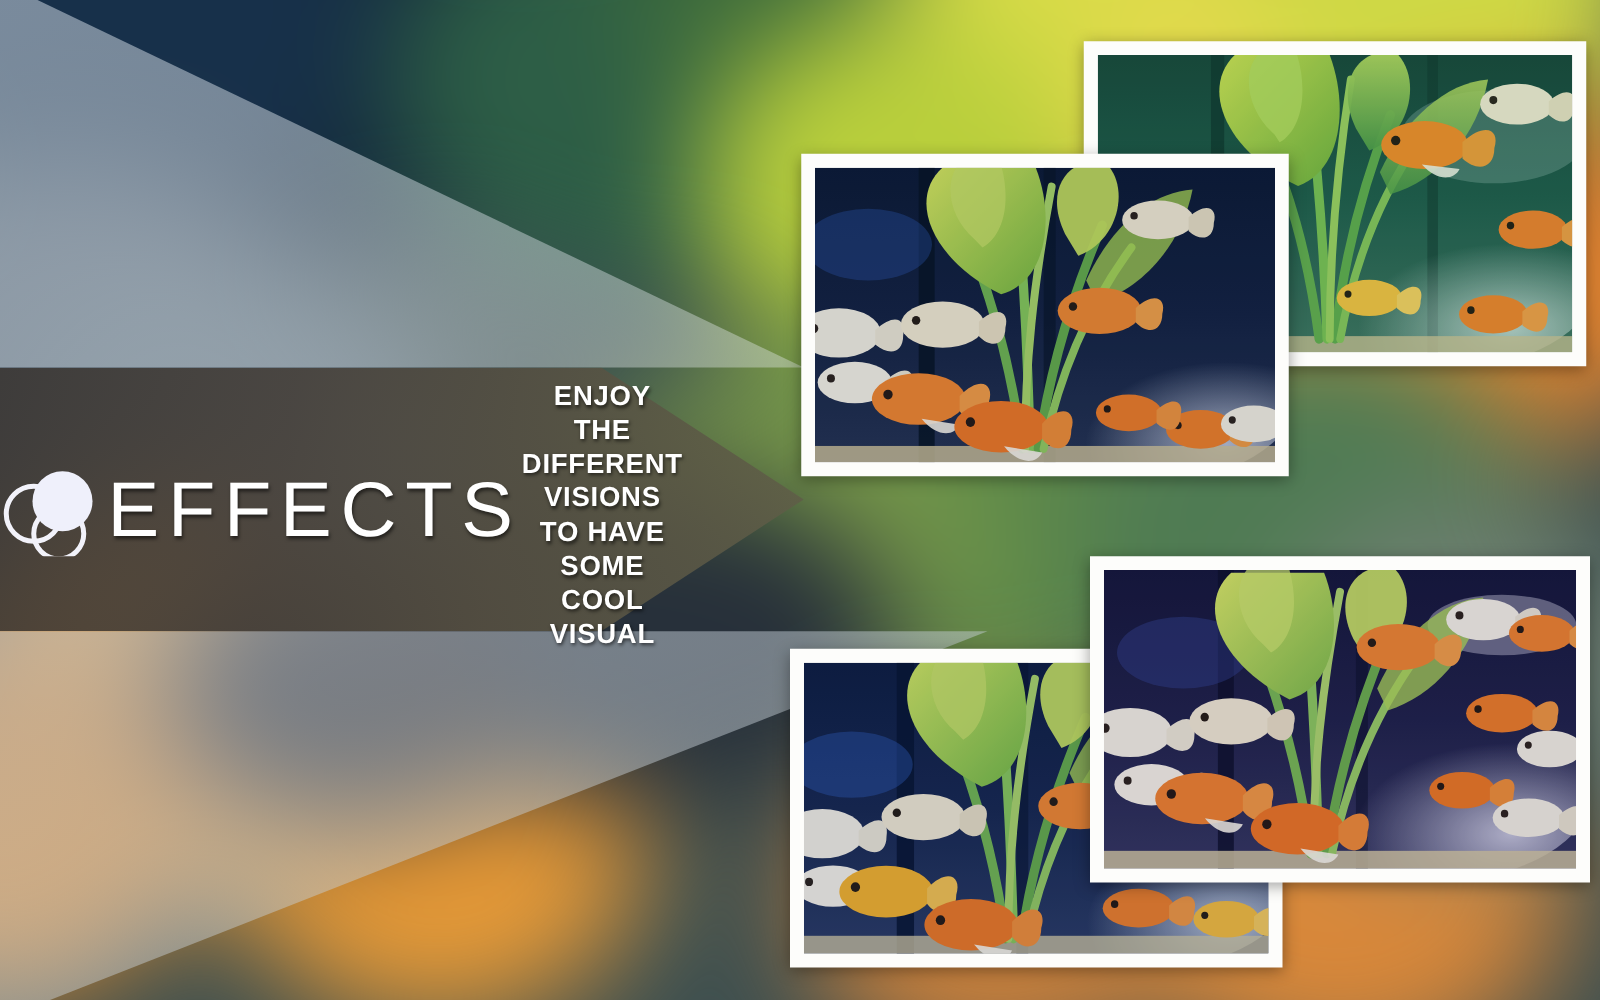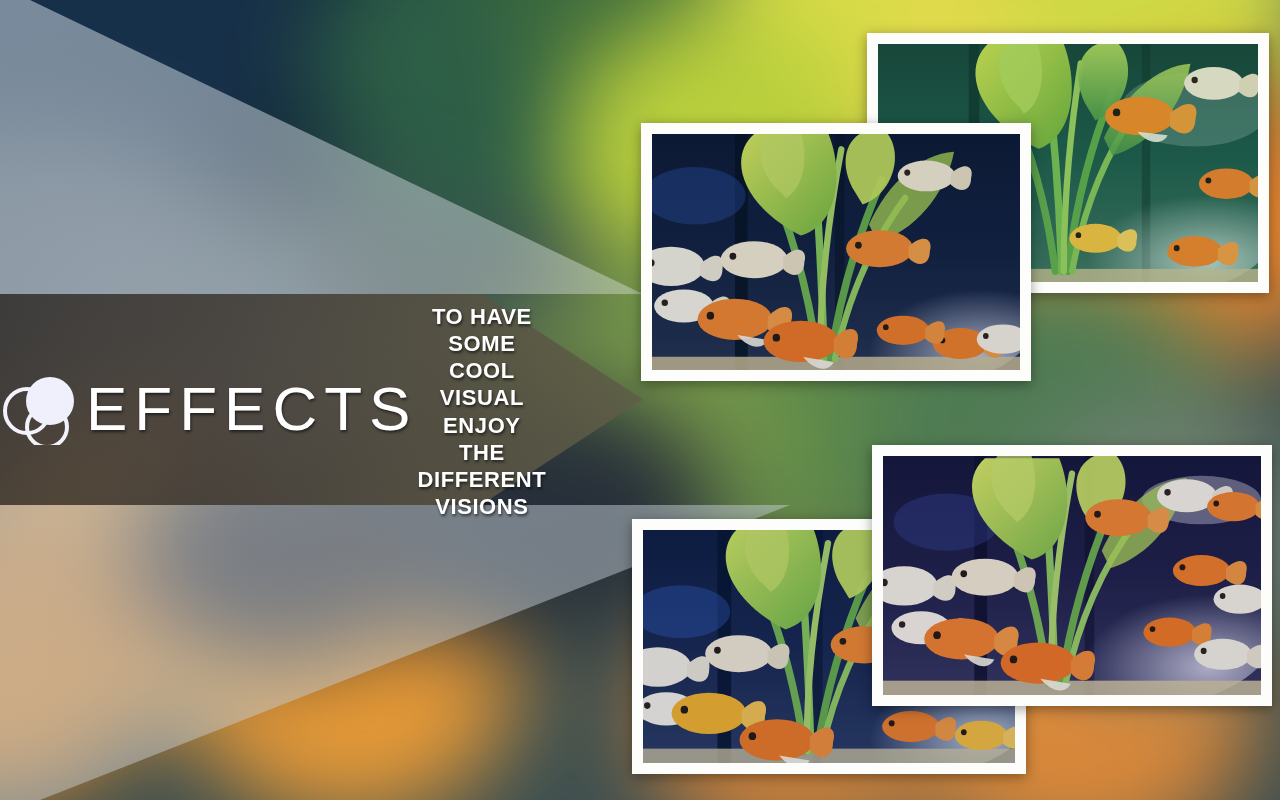--- a/index.html
+++ b/index.html
@@ -540,20 +540,20 @@
       <div class="title-row">
         <svg class="glyph" viewBox="0 0 86 72">
           <circle cx="27" cy="38" r="22" fill="none" stroke="#f2f2fa" stroke-width="4"></circle>
           <circle cx="47" cy="54" r="20" fill="none" stroke="#f2f2fa" stroke-width="4"></circle>
           <circle cx="50" cy="28" r="24" fill="#eff0fb"></circle>
         </svg>
         <div class="title">EFFECTS</div>
       </div>
 
       <div class="subtitle">
+        <span>ENJOY THE DIFFERENT VISIONS</span>
         <span>TO HAVE SOME COOL VISUAL</span>
-        <span>ENJOY THE DIFFERENT VISIONS</span>
       </div>
 
     </div>
   </div>
 
 </div>
 
 </body></html>

